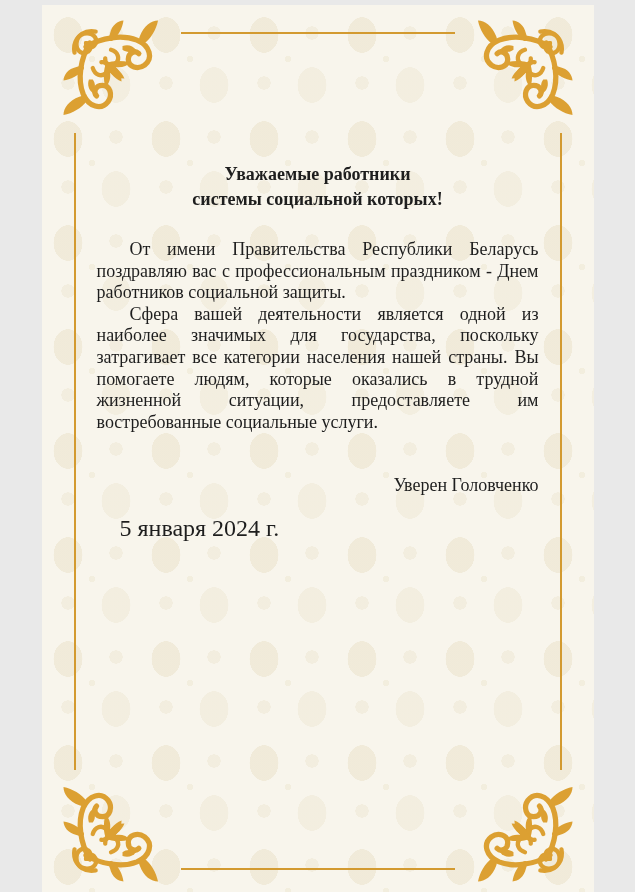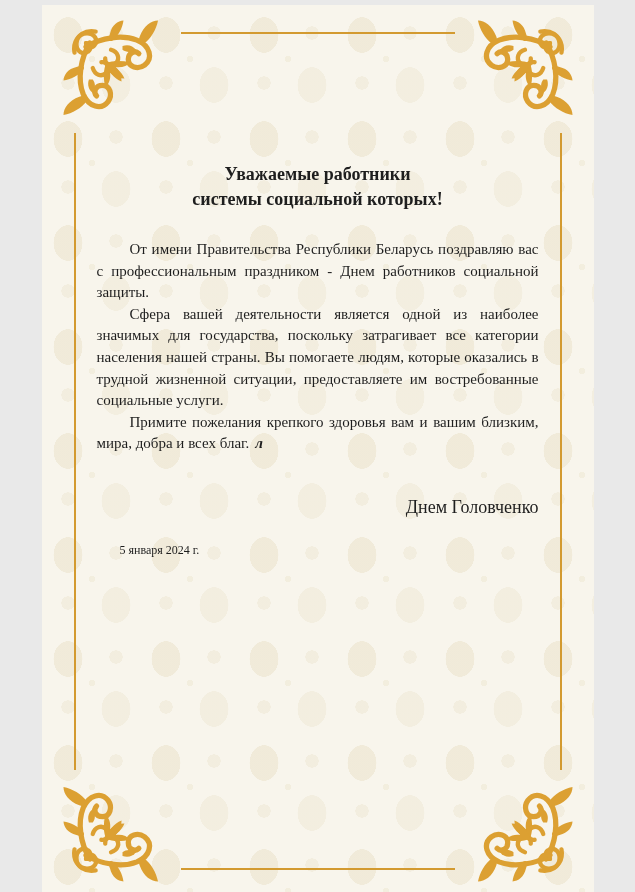--- a/index.html
+++ b/index.html
@@ -55,21 +55,21 @@
   }
   .title {
     margin: 157px 0 0 0;
     text-align: center;
     font-size: 18px;
     line-height: 25px;
     font-weight: bold;
   }
   .body-text {
     margin-top: 27px;
-    font-size: 15px;
+    font-size: 18px;
     line-height: 21.6px;
     text-align: justify;
   }
   .body-text p {
     margin: 0;
     text-indent: 33px;
   }
   .stray {
     font-style: italic;
     font-weight: bold;
@@ -77,21 +77,21 @@
   }
   .signature {
     margin-top: 41px;
     text-align: right;
     font-size: 18px;
     line-height: 22px;
   }
   .date {
     margin-top: 21px;
     padding-left: 23px;
-    font-size: 12px;
+    font-size: 24px;
     line-height: 22px;
   }
 </style>
 </head>
 <body>
 
 <svg width="0" height="0" style="position:absolute" aria-hidden="true">
   <defs>
     <g id="orn-half" fill="#DCA032" stroke="none">
 
@@ -139,21 +139,20 @@
   <div class="content">
 
     <div class="title">
       <div>Уважаемые работники</div>
       <div>системы социальной которых!</div>
     </div>
 
     <div class="body-text">
       <p>От имени Правительства Республики Беларусь поздравляю вас с профессиональным праздником - Днем работников социальной защиты.</p>
       <p>Сфера вашей деятельности является одной из наиболее значимых для государства, поскольку затрагивает все категории населения нашей страны. Вы помогаете людям, которые оказались в трудной жизненной ситуации, предоставляете им востребованные социальные услуги.</p>
-      <p><span>Примите пожелания крепкого здоровья вам и вашим близким, мира, добра и всех благ.</span><span class="stray">л</span></p>
     </div>
 
-    <div class="signature">Днем Головченко</div>
+    <div class="signature">Уверен Головченко</div>
 
     <div class="date">5 января 2024 г.</div>
 
   </div>
 </div>
 
 </body></html>

